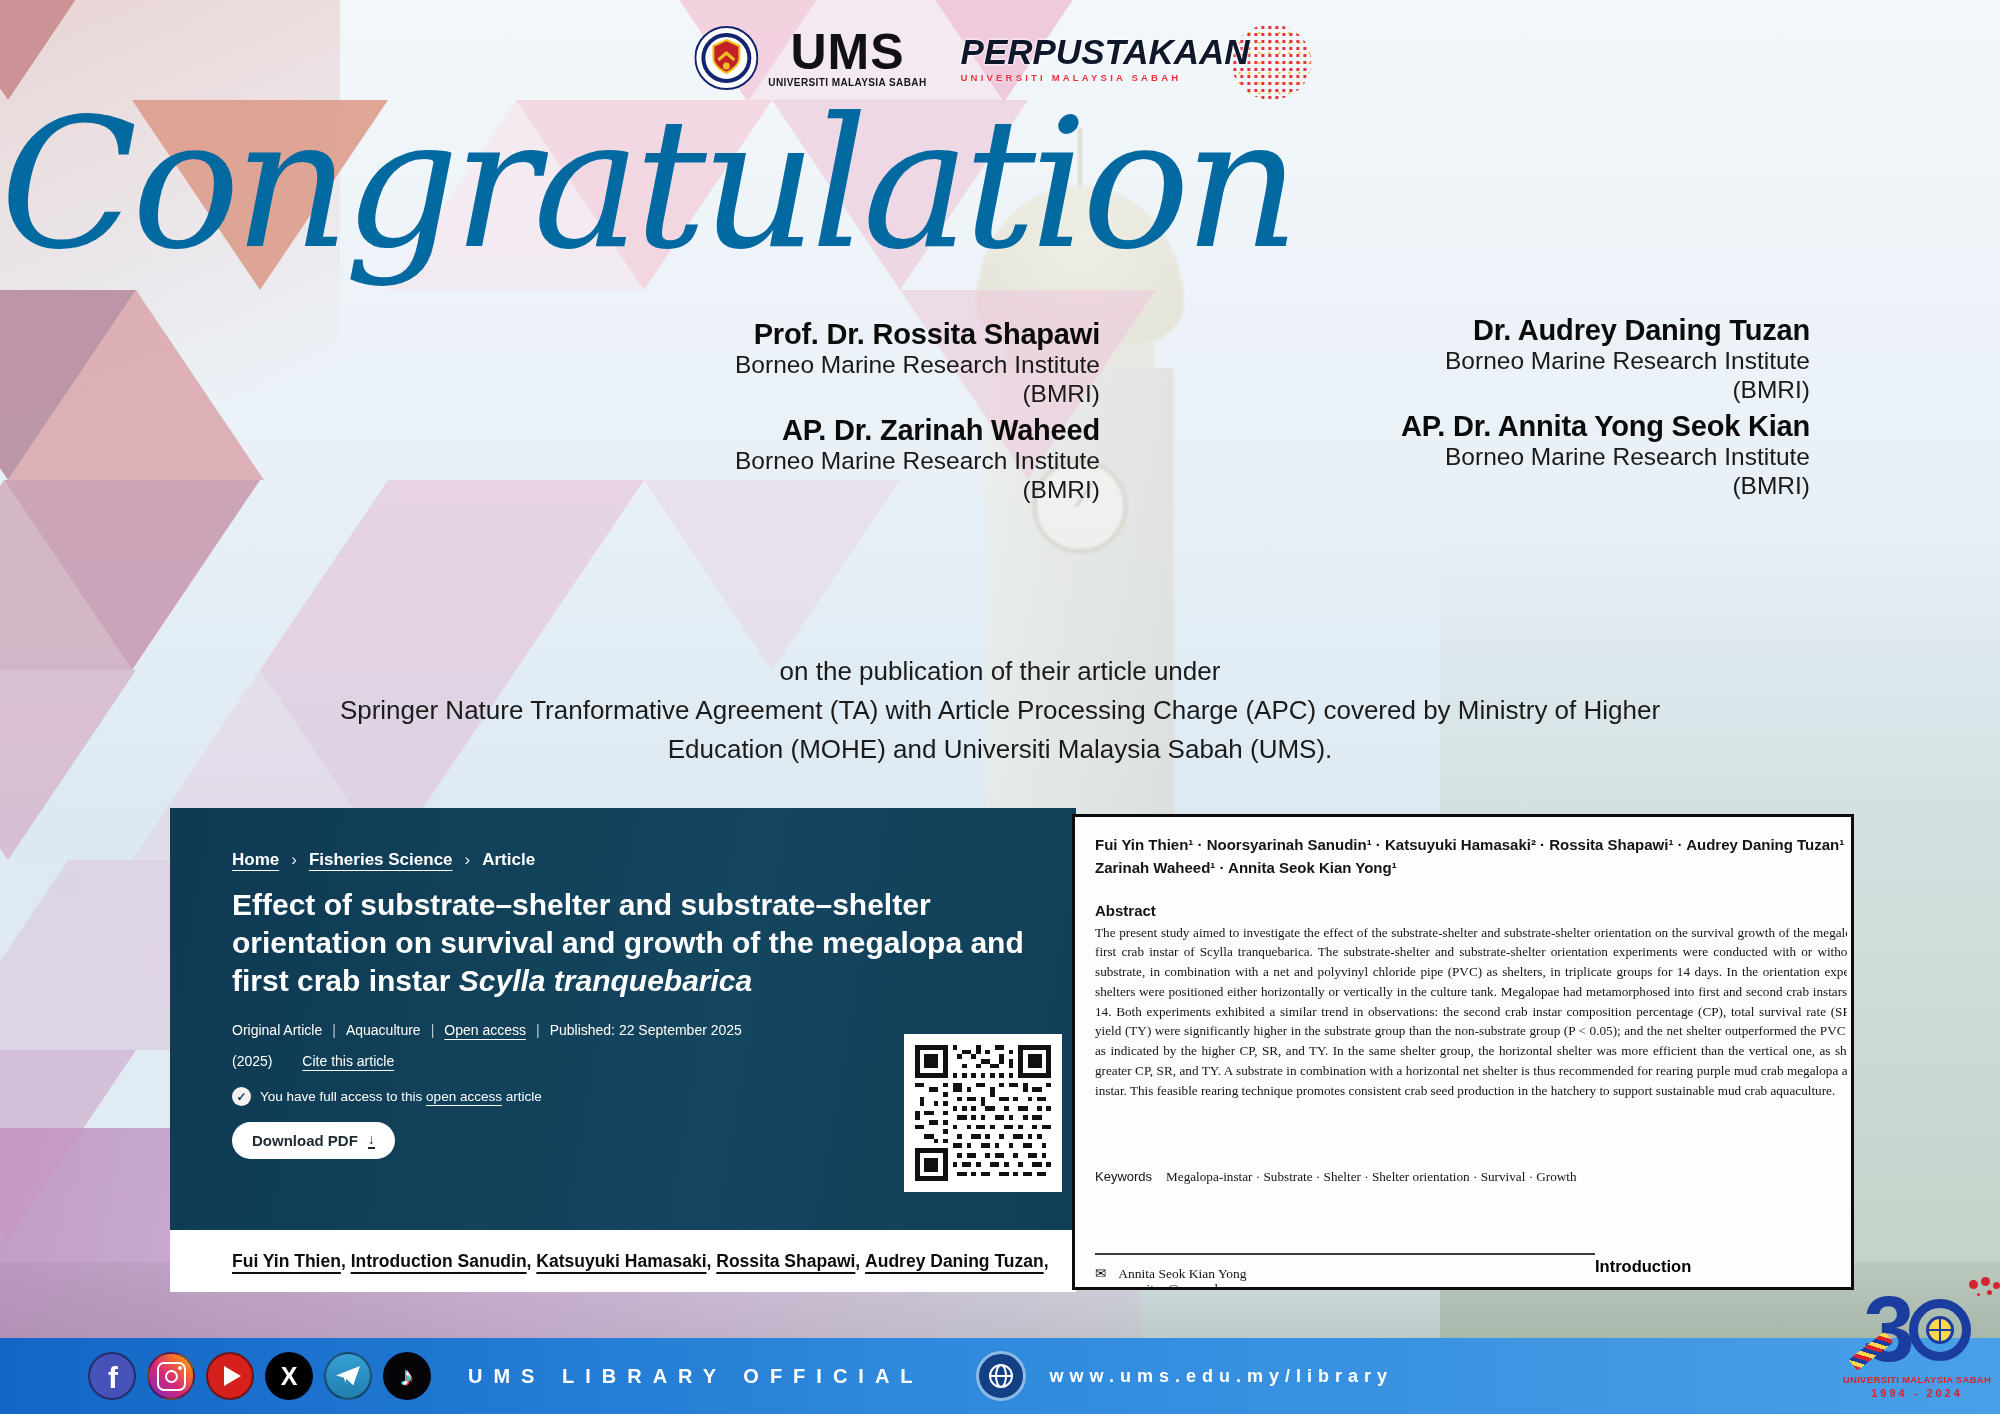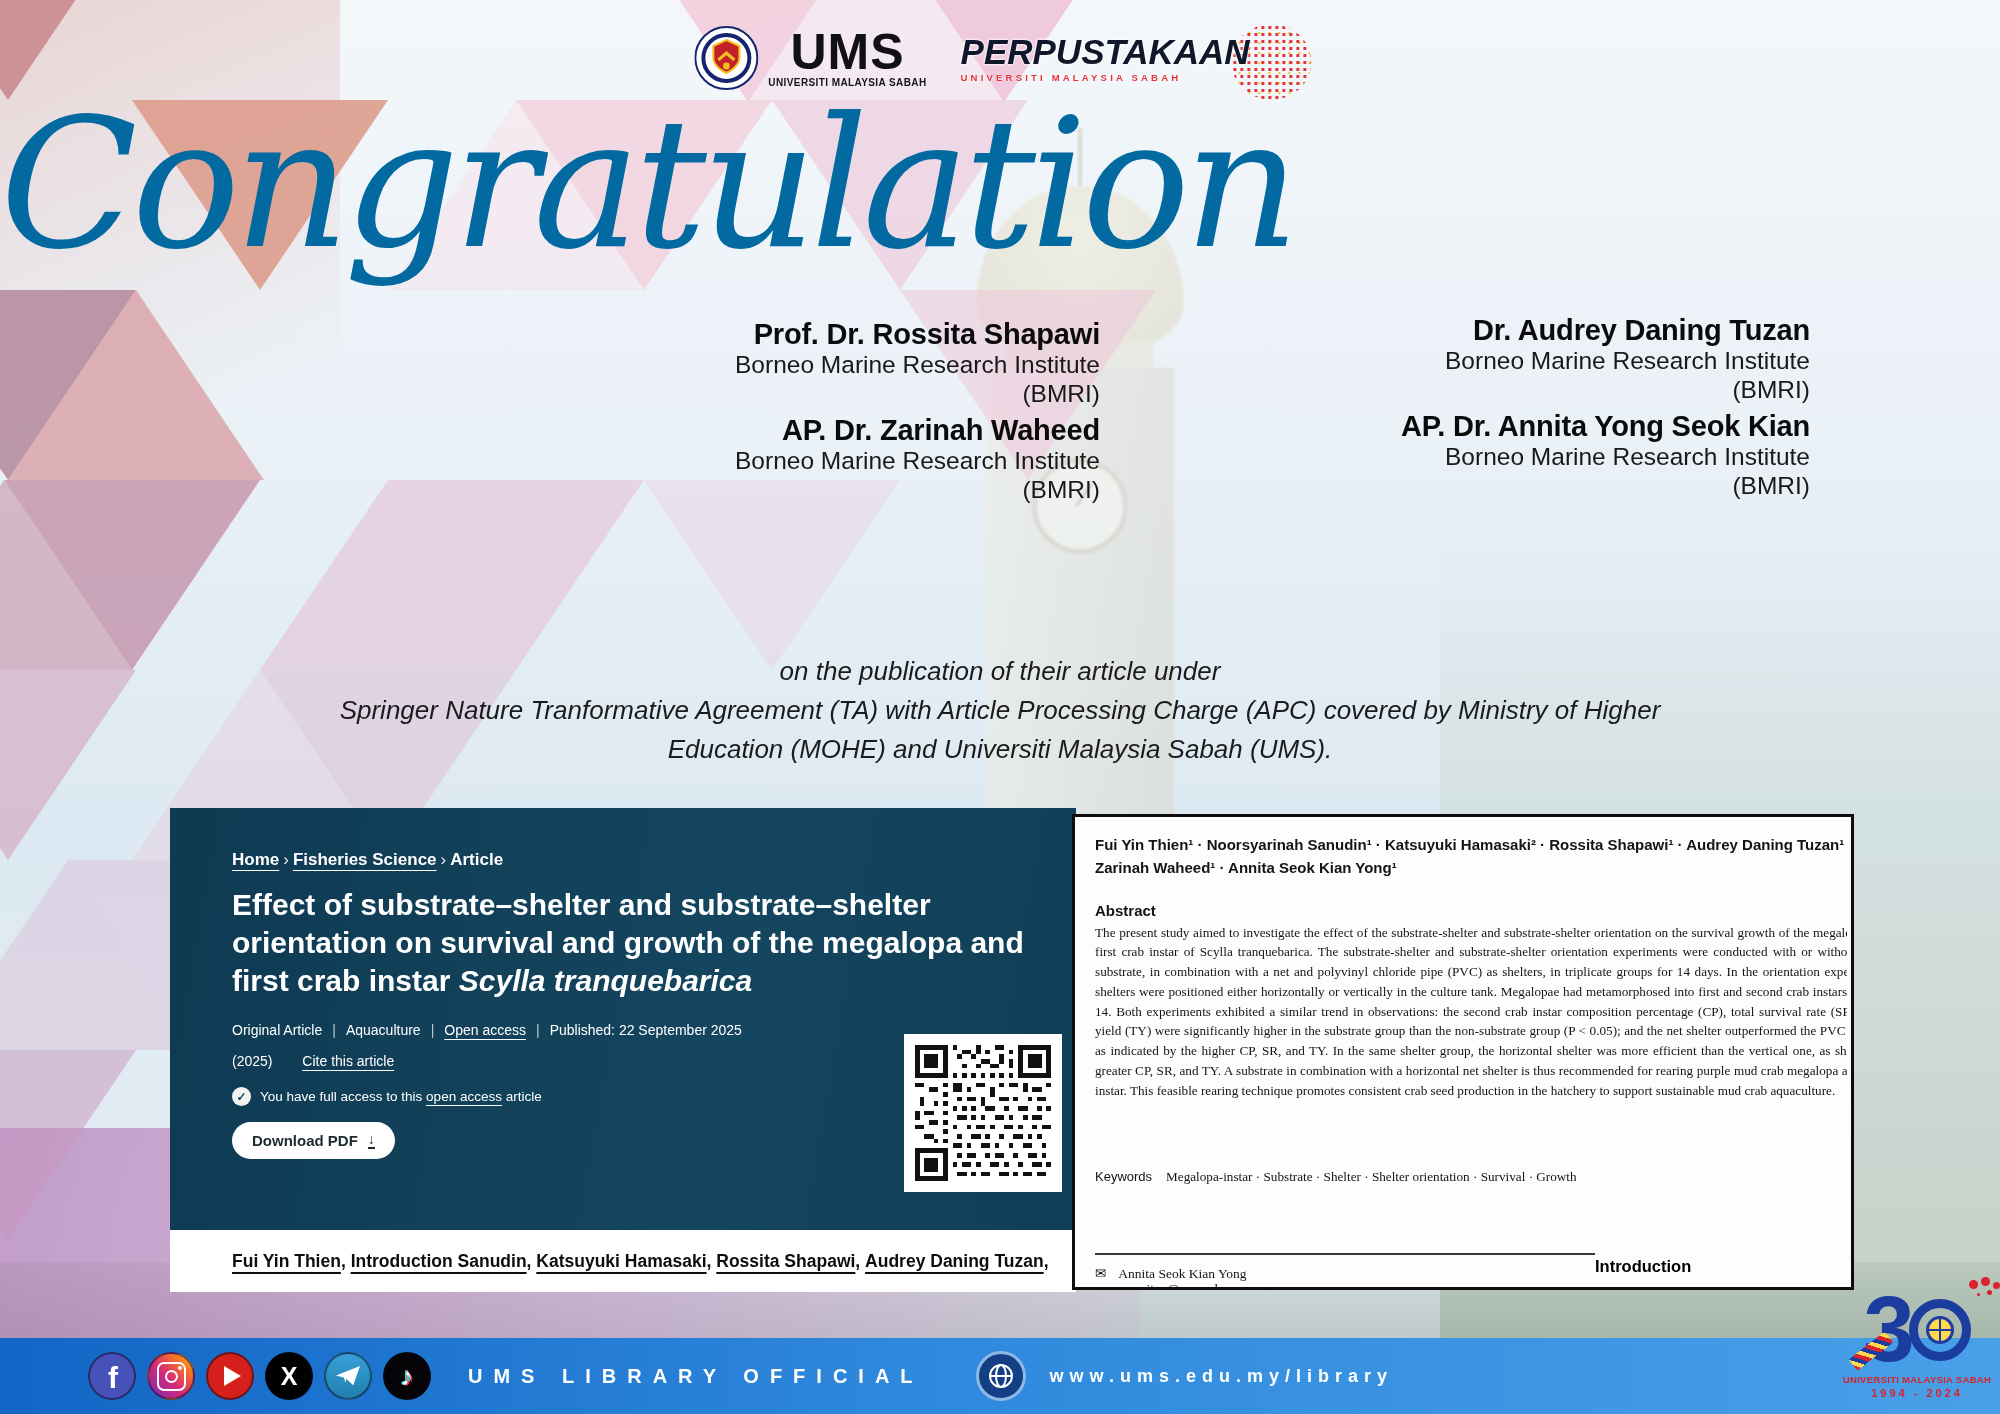--- a/index.html
+++ b/index.html
@@ -56,26 +56,26 @@
   
   .recipient{position:absolute;text-align:right}
   .r0{left:300px;top:318px;width:800px}
   .r1{left:1010px;top:314px;width:800px}
   .r2{left:300px;top:414px;width:800px}
   .r3{left:1010px;top:410px;width:800px}
   .rname{font-size:29px;font-weight:800;color:#0b0b0b;letter-spacing:-.2px}
   .raffil{font-size:24.5px;color:#191919;line-height:1.18}
   
   .statement{position:absolute;top:652px;left:0;width:100%;text-align:center;
-    font-style:italic;font-size:26px;color:#1b1b1b;line-height:1.5}
+    font-size:26px;color:#1b1b1b;line-height:1.5}
   
   .scard{position:absolute;left:170px;top:808px;width:906px;height:484px;color:#fff;
     background:linear-gradient(100deg,#0e3a52,#15465f 60%,#103e56);
     box-sizing:border-box;padding:42px 0 0 62px;overflow:hidden}
-  .bc{display:flex;align-items:center;gap:4px;font-size:17px;font-weight:700}
+  .bc{display:flex;align-items:center;gap:12px;font-size:17px;font-weight:700}
   .bc .lnk{text-decoration:underline;text-underline-offset:5px;text-decoration-thickness:1px}
   .bc-sep{font-weight:400;opacity:.9}
   .stitle{margin-top:16px;width:802px;font-size:30px;font-weight:700;line-height:1.27}
   .stitle i{font-style:italic}
   .smeta{margin-top:22px;font-size:14px;display:flex;align-items:center}
   .smeta .sep{padding:0 10px;opacity:.7}
   .u{text-decoration:underline;text-underline-offset:4px;text-decoration-thickness:1px}
   .scite{margin-top:15px;font-size:14px}
   .scite .lnk{margin-left:26px}
   .saccess{margin-top:18px;display:flex;align-items:center;gap:9px;font-size:13.5px}

